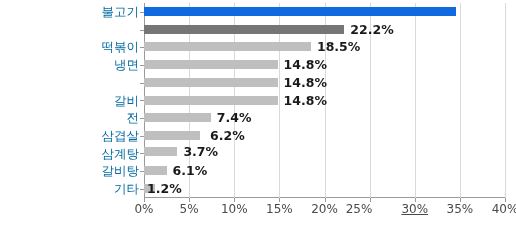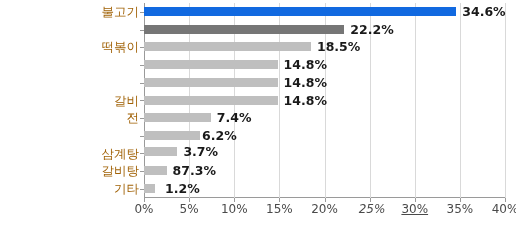--- a/index.html
+++ b/index.html
@@ -63,21 +63,21 @@
     height: 9px;
   }
 
   
   .cat-label-abs {
     position: absolute;
     left: 0;
     width: 139px;
     text-align: right;
     font-size: 12.5px;
-    color: #a16207;
+    color: #0369a1;
     white-space: nowrap;
     line-height: 17.7px;
   }
 
   .tick-mark {
     position: absolute;
     left: 140px;
     width: 4px;
     height: 1px;
     background: #9a9a9a;
@@ -126,21 +126,20 @@
       <div class="gridline" style="left: 135.375px;"></div>
       <div class="gridline" style="left: 180.5px;"></div>
       <div class="gridline" style="left: 225.625px;"></div>
       <div class="gridline" style="left: 270.75px;"></div>
       <div class="gridline" style="left: 315.875px;"></div>
       <div class="gridline" style="left: 361px;"></div>
     </div>
   <div id="rows-layer" style="position: absolute; left: 0px; top: 3px; width: 516px; height: 195px;">
       <div class="row" style="top: 0px;">
         <div class="bar" style="left: 144px; width: 312.265px; background: rgb(17, 105, 224);"></div>
-        <div class="value-label" style="left: 462.265px;">34.6%</div>
       </div>
       <div class="row" style="top: 17.7px;">
         <div class="bar" style="left: 144px; width: 200.355px; background: rgb(118, 118, 118);"></div>
         <div class="value-label" style="left: 350.355px;">22.2%</div>
       </div>
       <div class="row" style="top: 35.4px;">
         <div class="bar" style="left: 144px; width: 166.963px; background: rgb(191, 191, 191);"></div>
         <div class="value-label" style="left: 316.962px;">18.5%</div>
       </div>
       <div class="row" style="top: 53.1px;">
@@ -154,68 +153,70 @@
       <div class="row" style="top: 88.5px;">
         <div class="bar" style="left: 144px; width: 133.57px; background: rgb(191, 191, 191);"></div>
         <div class="value-label" style="left: 283.57px;">14.8%</div>
       </div>
       <div class="row" style="top: 106.2px;">
         <div class="bar" style="left: 144px; width: 66.785px; background: rgb(191, 191, 191);"></div>
         <div class="value-label" style="left: 216.785px;">7.4%</div>
       </div>
       <div class="row" style="top: 123.9px;">
         <div class="bar" style="left: 144px; width: 55.955px; background: rgb(191, 191, 191);"></div>
-        <div class="value-label" style="left: 202px;">6.2%</div>
+        <div class="value-label" style="left: 210px;">6.2%</div>
       </div>
       <div class="row" style="top: 140px; padding-left: 8px;">
         <div class="bar" style="left: 144px; width: 33.3925px; background: rgb(191, 191, 191);"></div>
         <div class="value-label" style="left: 183.392px;">3.7%</div>
       </div>
       <div class="row" style="top: 159.3px;">
         <div class="bar" style="left: 144px; width: 22.5625px; background: rgb(191, 191, 191);"></div>
-        <div class="value-label" style="left: 172.562px;">87.3%</div>
+        <div class="value-label" style="left: 172.562px;">6.1%</div>
       </div>
       <div class="row" style="top: 177px;">
         <div class="bar" style="left: 144px; width: 10.83px; background: rgb(191, 191, 191);"></div>
-        <div class="value-label" style="left: 165px;">1.2%</div>
+        <div class="value-label" style="left: 147px;">1.2%</div>
       </div>
     </div>
   <div id="cat-layer" style="position: absolute; left: 0px; top: 3px; width: 516px; height: 195px;">
       <div class="cat-label-abs" style="top: 0px;">불고기</div>
       <div class="tick-mark" style="top: 8.85px;"></div>
       <div class="tick-mark" style="top: 26.55px;"></div>
       <div class="cat-label-abs" style="top: 35.4px;">떡볶이</div>
       <div class="tick-mark" style="top: 44.25px;"></div>
+      <div class="cat-label-abs" style="top: 53.1px;">냉면</div>
       <div class="tick-mark" style="top: 61.95px;"></div>
       <div class="tick-mark" style="top: 79.65px;"></div>
       <div class="cat-label-abs" style="top: 88.5px;">갈비</div>
       <div class="tick-mark" style="top: 97.35px;"></div>
       <div class="cat-label-abs" style="top: 106.2px;">전</div>
       <div class="tick-mark" style="top: 115.05px;"></div>
+      <div class="cat-label-abs" style="top: 123.9px;">삼겹살</div>
       <div class="tick-mark" style="top: 132.75px;"></div>
       <div class="cat-label-abs" style="top: 141.6px;">삼계탕</div>
       <div class="tick-mark" style="top: 150.45px;"></div>
       <div class="cat-label-abs" style="top: 159.3px;">갈비탕</div>
       <div class="tick-mark" style="top: 168.15px;"></div>
       <div class="cat-label-abs" style="top: 177px;">기타</div>
       <div class="tick-mark" style="top: 185.85px;"></div>
     </div>
   <div id="xaxis-layer">
       <div class="xtick-mark" style="left: 144px;"></div>
       <div class="xtick-label" style="left: 121px;">0%</div>
       <div class="xtick-mark" style="left: 189.125px;"></div>
       <div class="xtick-label" style="left: 166.125px;">5%</div>
       <div class="xtick-mark" style="left: 234.25px;"></div>
       <div class="xtick-label" style="left: 211.25px;">10%</div>
       <div class="xtick-mark" style="left: 279.375px;"></div>
       <div class="xtick-label" style="left: 256.375px;">15%</div>
       <div class="xtick-mark" style="left: 324.5px;"></div>
       <div class="xtick-label" style="left: 301.5px;">20%</div>
       <div class="xtick-mark" style="left: 369.625px;"></div>
-      <div class="xtick-label" style="left: 349px; font-style: italic;">25%</div>
+      <div class="xtick-label" style="left: 336px;">25%</div>
       <div class="xtick-mark" style="left: 414.75px;"></div>
       <div class="xtick-label" style="left: 391.75px; text-decoration: underline;">30%</div>
       <div class="xtick-mark" style="left: 459.875px;"></div>
       <div class="xtick-label" style="left: 436.875px;">35%</div>
       <div class="xtick-mark" style="left: 505px;"></div>
       <div class="xtick-label" style="left: 482px;">40%</div>
     </div>
 
 </div>
 

